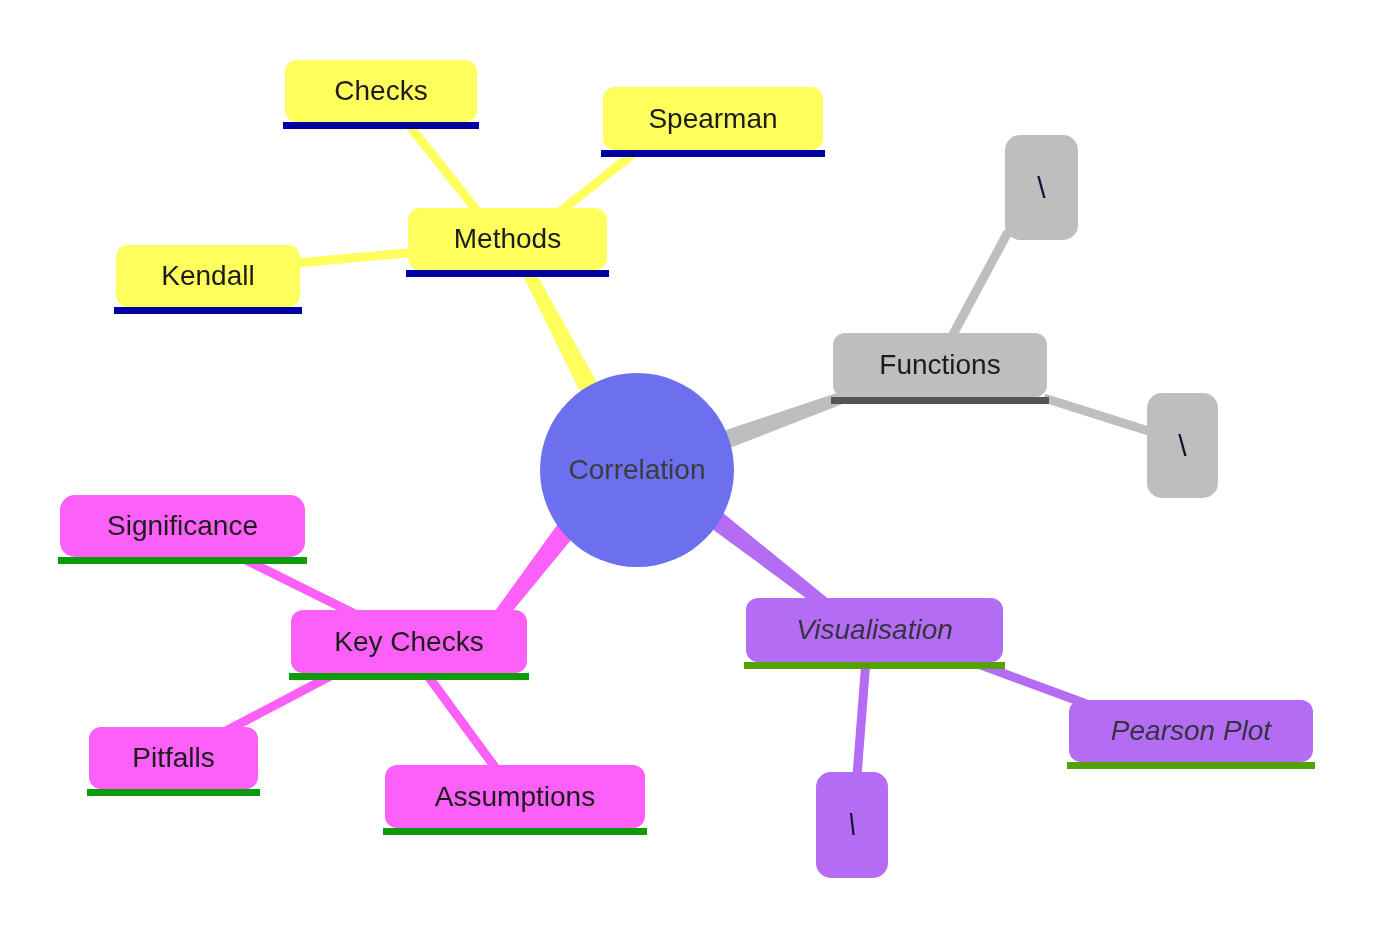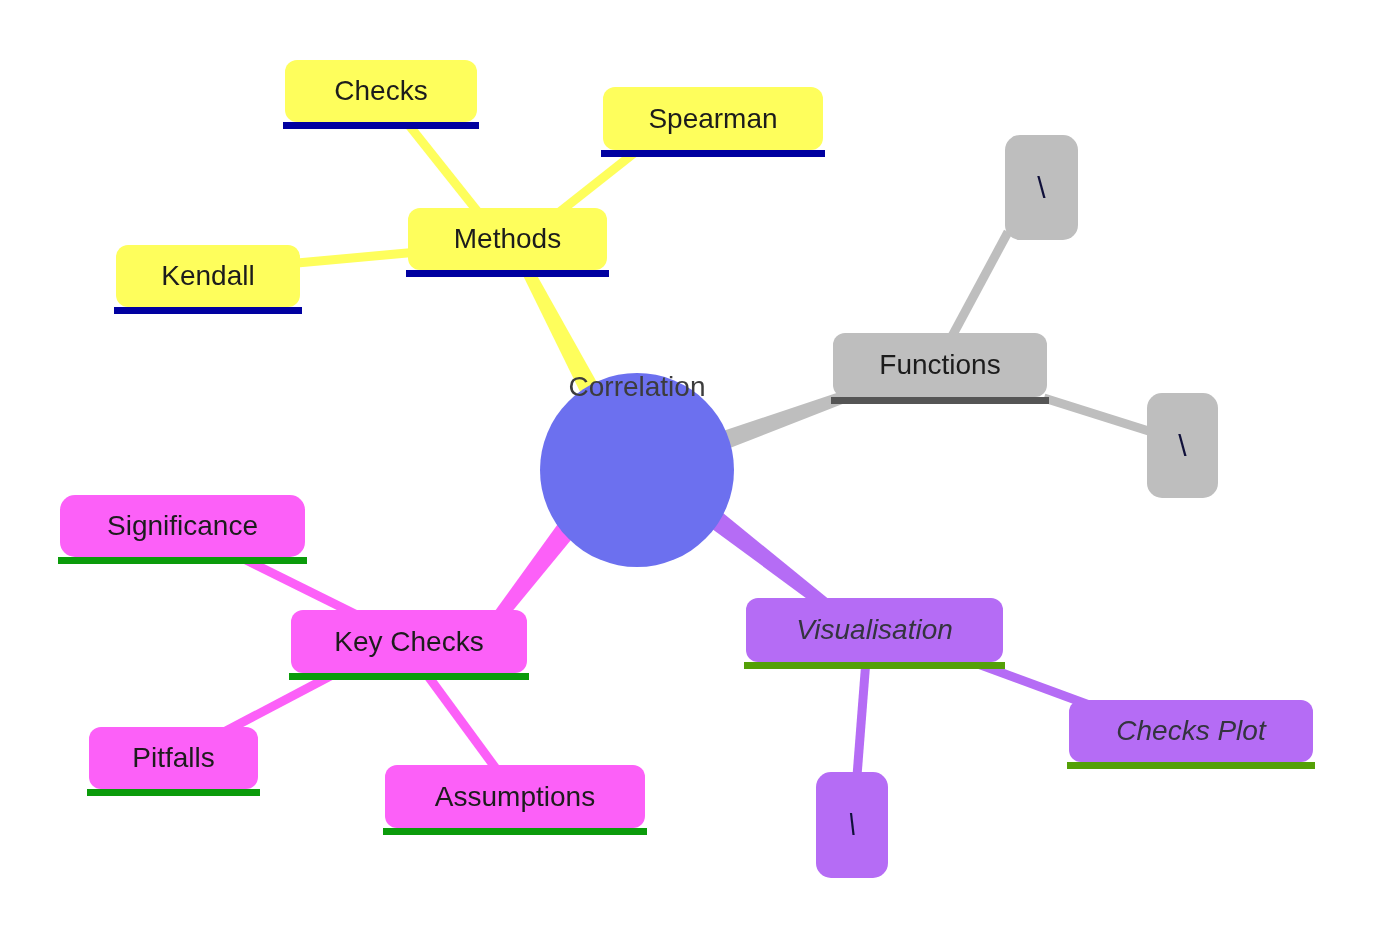--- a/index.html
+++ b/index.html
@@ -48,21 +48,21 @@
   }
   .node.leaf-sm {
     border-radius: 15px;
     font-size: 30px;
     color: #10103a;
   }
   .center-node {
     position: absolute;
     z-index: 1;
     display: flex;
-    align-items: flex-start;
+    align-items: center;
     justify-content: center;
     border-radius: 50%;
     background: #6C70EF;
     color: #3c3c3c;
     font-size: 28px;
     line-height: 1;
   }
   .g-methods   { --fill: #FEFE5C; --ul: #0000A0; }
   .g-functions { --fill: #BEBEBE; --ul: #555555; }
   .g-keychecks { --fill: #FC60F8; --ul: #0B9B0B; }
@@ -145,19 +145,19 @@
     <span>Pitfalls</span>
   </div>
   <div class="node underlined g-keychecks" id="n-assumptions">
     <span>Assumptions</span>
   </div>
 
   <div class="node underlined g-vis" id="n-visualisation">
     <span>Visualisation</span>
   </div>
   <div class="node underlined g-vis" id="n-scatterplot">
-    <span>Checks Plot</span>
+    <span>Pearson Plot</span>
   </div>
   <div class="node leaf-sm g-vis" id="n-vis-leaf">
     <span>\</span>
   </div>
 
 </div>
 
 </body></html>

